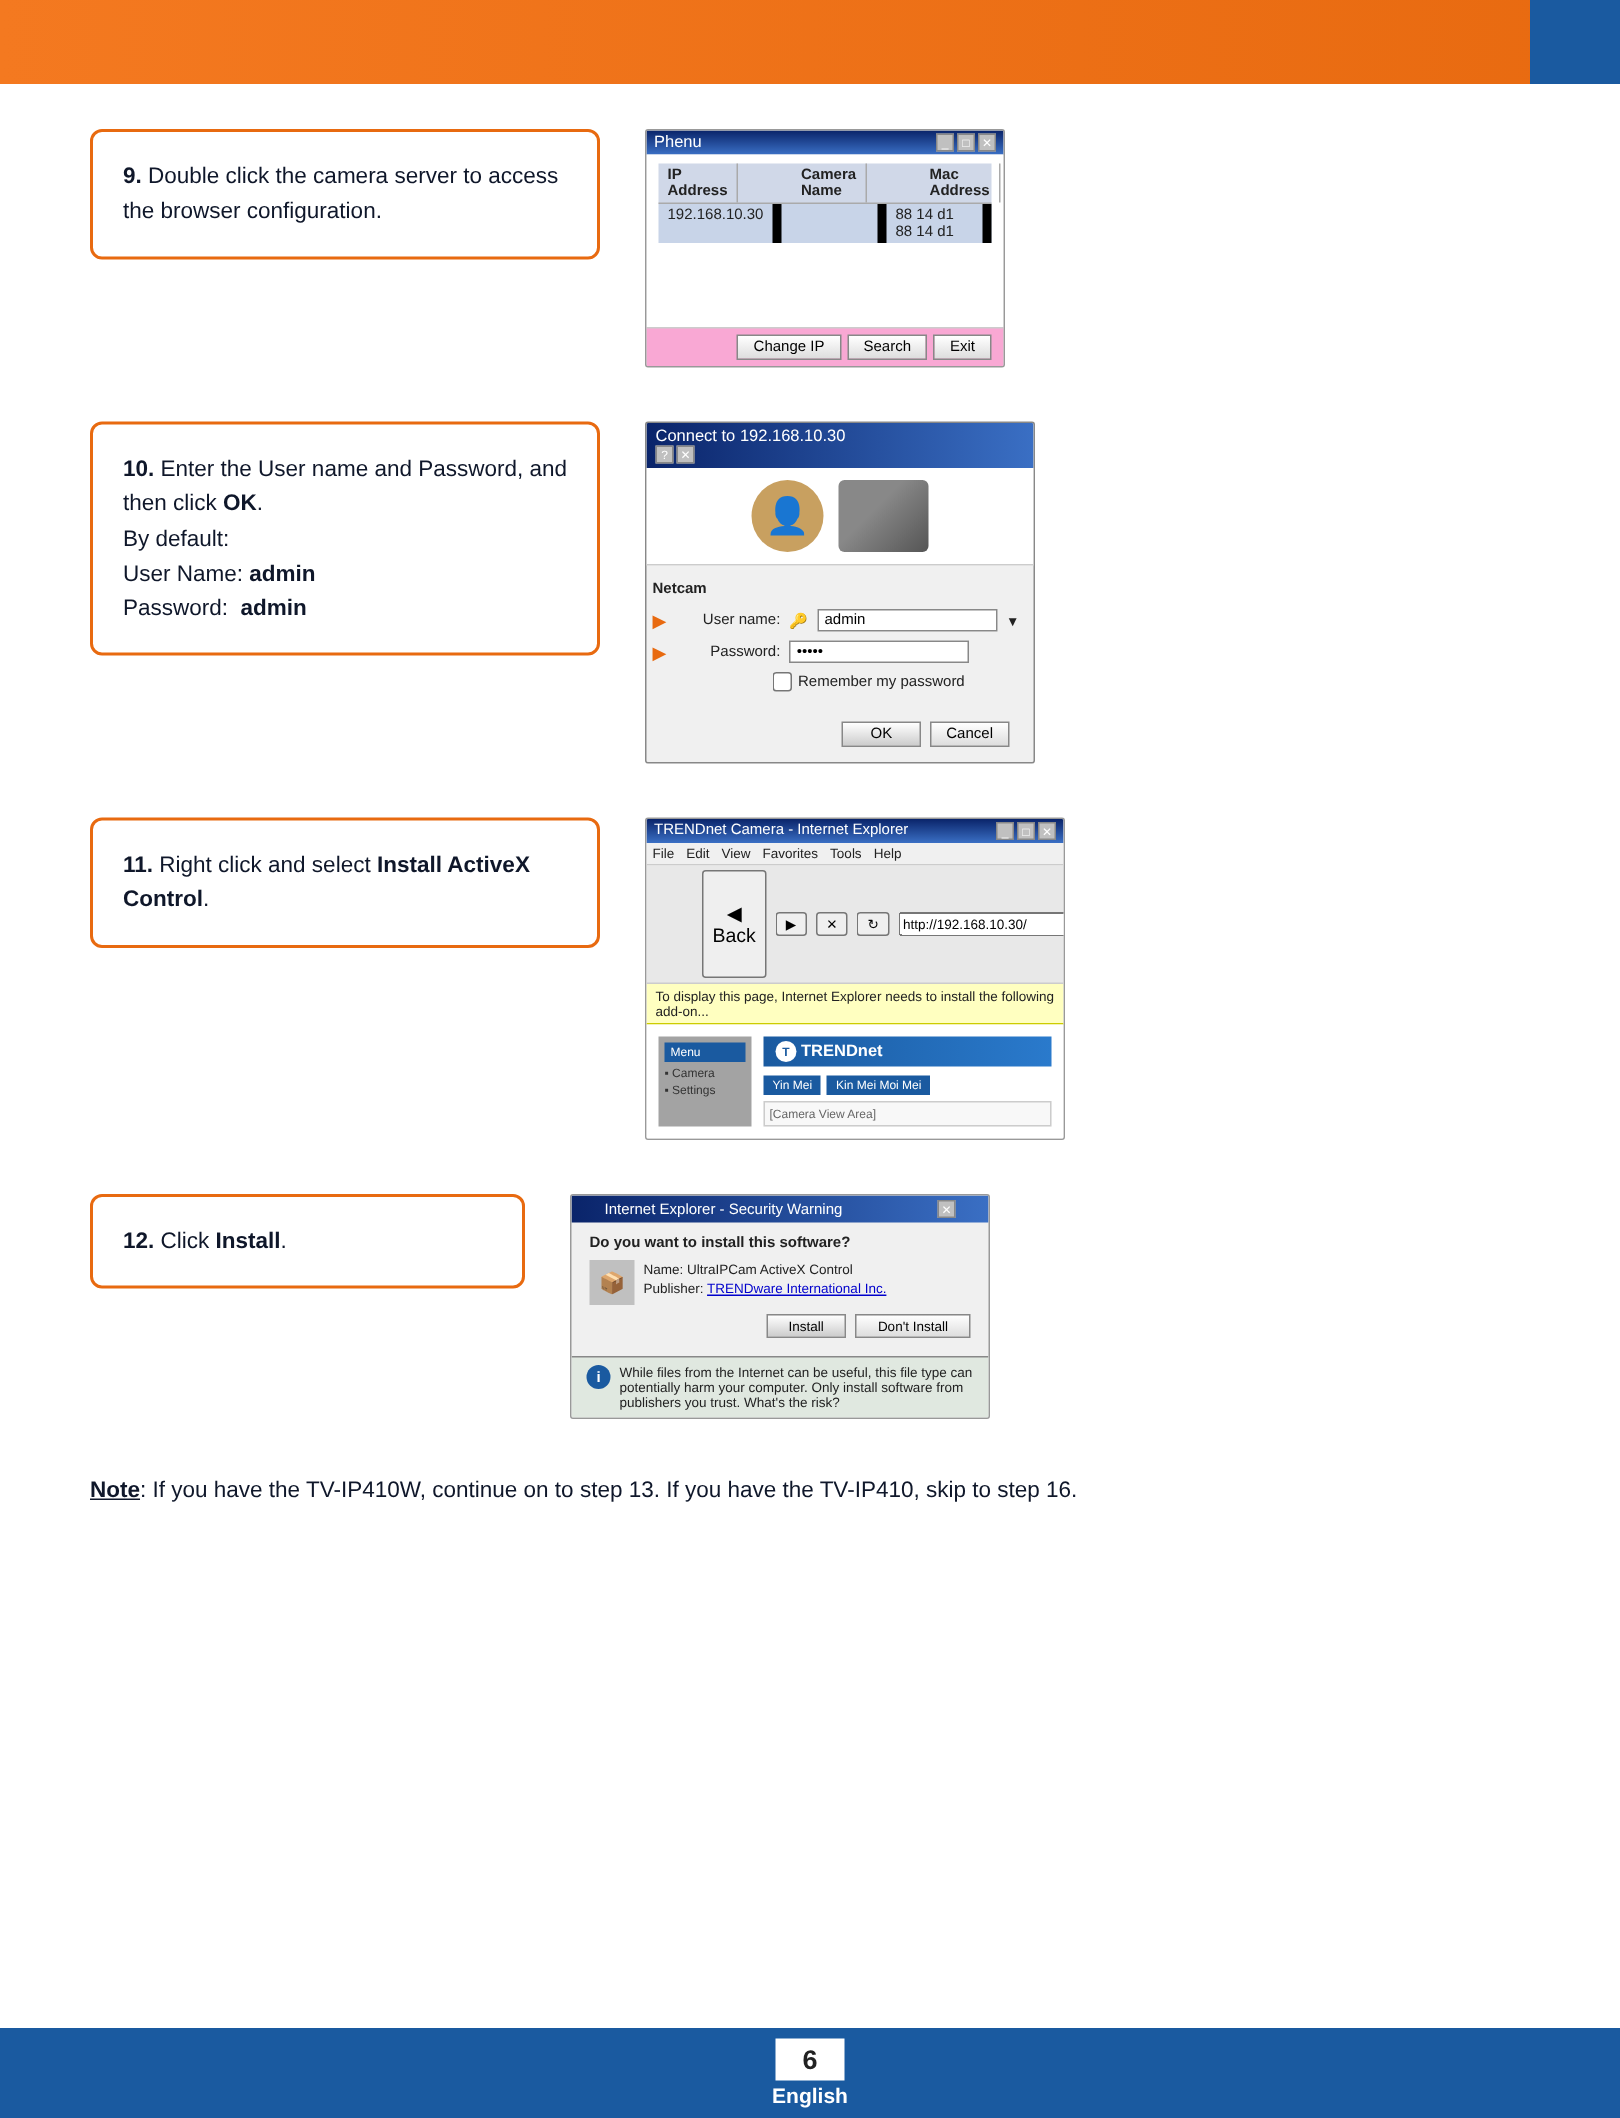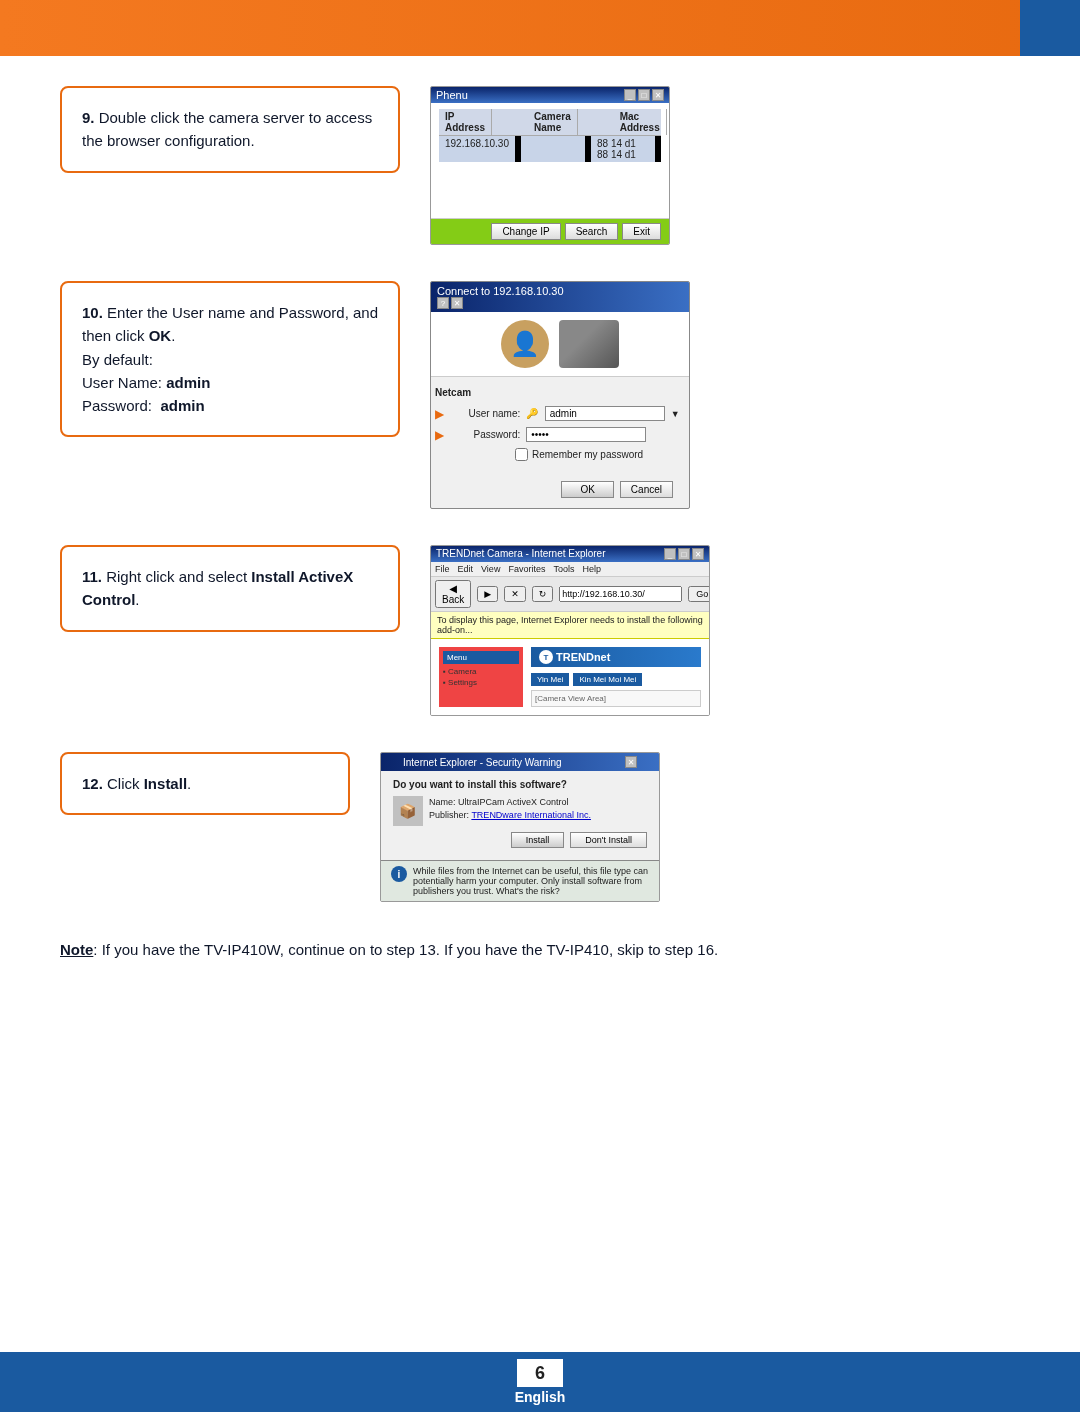--- a/index.html
+++ b/index.html
@@ -124,21 +124,21 @@
       background: #c8d4e8;
       font-size: 10px;
     }
     .table-row-data .td {
       padding: 2px 6px;
       border-right: 6px solid #000000;
       flex: 1;
     }
 
     .win-footer {
-      background: #84cc16;
+      background: #f9a8d4;
       padding: 4px 8px;
       display: flex;
       justify-content: flex-end;
       gap: 4px;
       border-top: 1px solid #ccc;
     }
     .win-footer-btn {
       background: linear-gradient(to bottom, #fff, #ddd);
       border: 1px solid #888;
       font-size: 10px;
@@ -237,22 +237,22 @@
       align-items: center;
       gap: 6px;
     }
     .browser-content {
       padding: 8px;
       background: #fff;
       display: flex;
       gap: 8px;
     }
     .browser-sidebar {
-      width: 84px;
-      background: #ef4444;
+      width: 62px;
+      background: #a3a3a3;
       padding: 4px;
       font-size: 9px;
     }
     .browser-main {
       flex: 1;
     }
     .trendnet-logo {
       background: linear-gradient(to right, #1a5aa0, #2a7acc);
       color: #fff;
       font-size: 11px;
@@ -523,21 +523,21 @@
       </div>
       <div class="browser-menubar">
         <span>File</span>
         <span>Edit</span>
         <span>View</span>
         <span>Favorites</span>
         <span>Tools</span>
         <span>Help</span>
       </div>
       <div class="browser-toolbar">
-        <button style="font-size:10px;padding:1px 5px;">◀ Back</button>
+        <button style="font-size:13px;padding:19px 5px;margin-left:33px;">◀ Back</button>
         <button style="font-size:9px;padding:1px 5px;">▶</button>
         <button style="font-size:9px;padding:1px 5px;">✕</button>
         <button style="font-size:9px;padding:1px 5px;">↻</button>
         <input style="font-size: 9px; flex: 1 1 0%; padding: 1px;" value="http://192.168.10.30/">
         <button style="font-size:9px;padding:1px 6px;">Go</button>
       </div>
       <div style="background:#ffffc0;border-bottom:1px solid #cccc00;padding:3px 6px;font-size:9px;">
         <span>To display this page, Internet Explorer needs to install the following add-on...</span>
       </div>
       <div class="browser-content">

